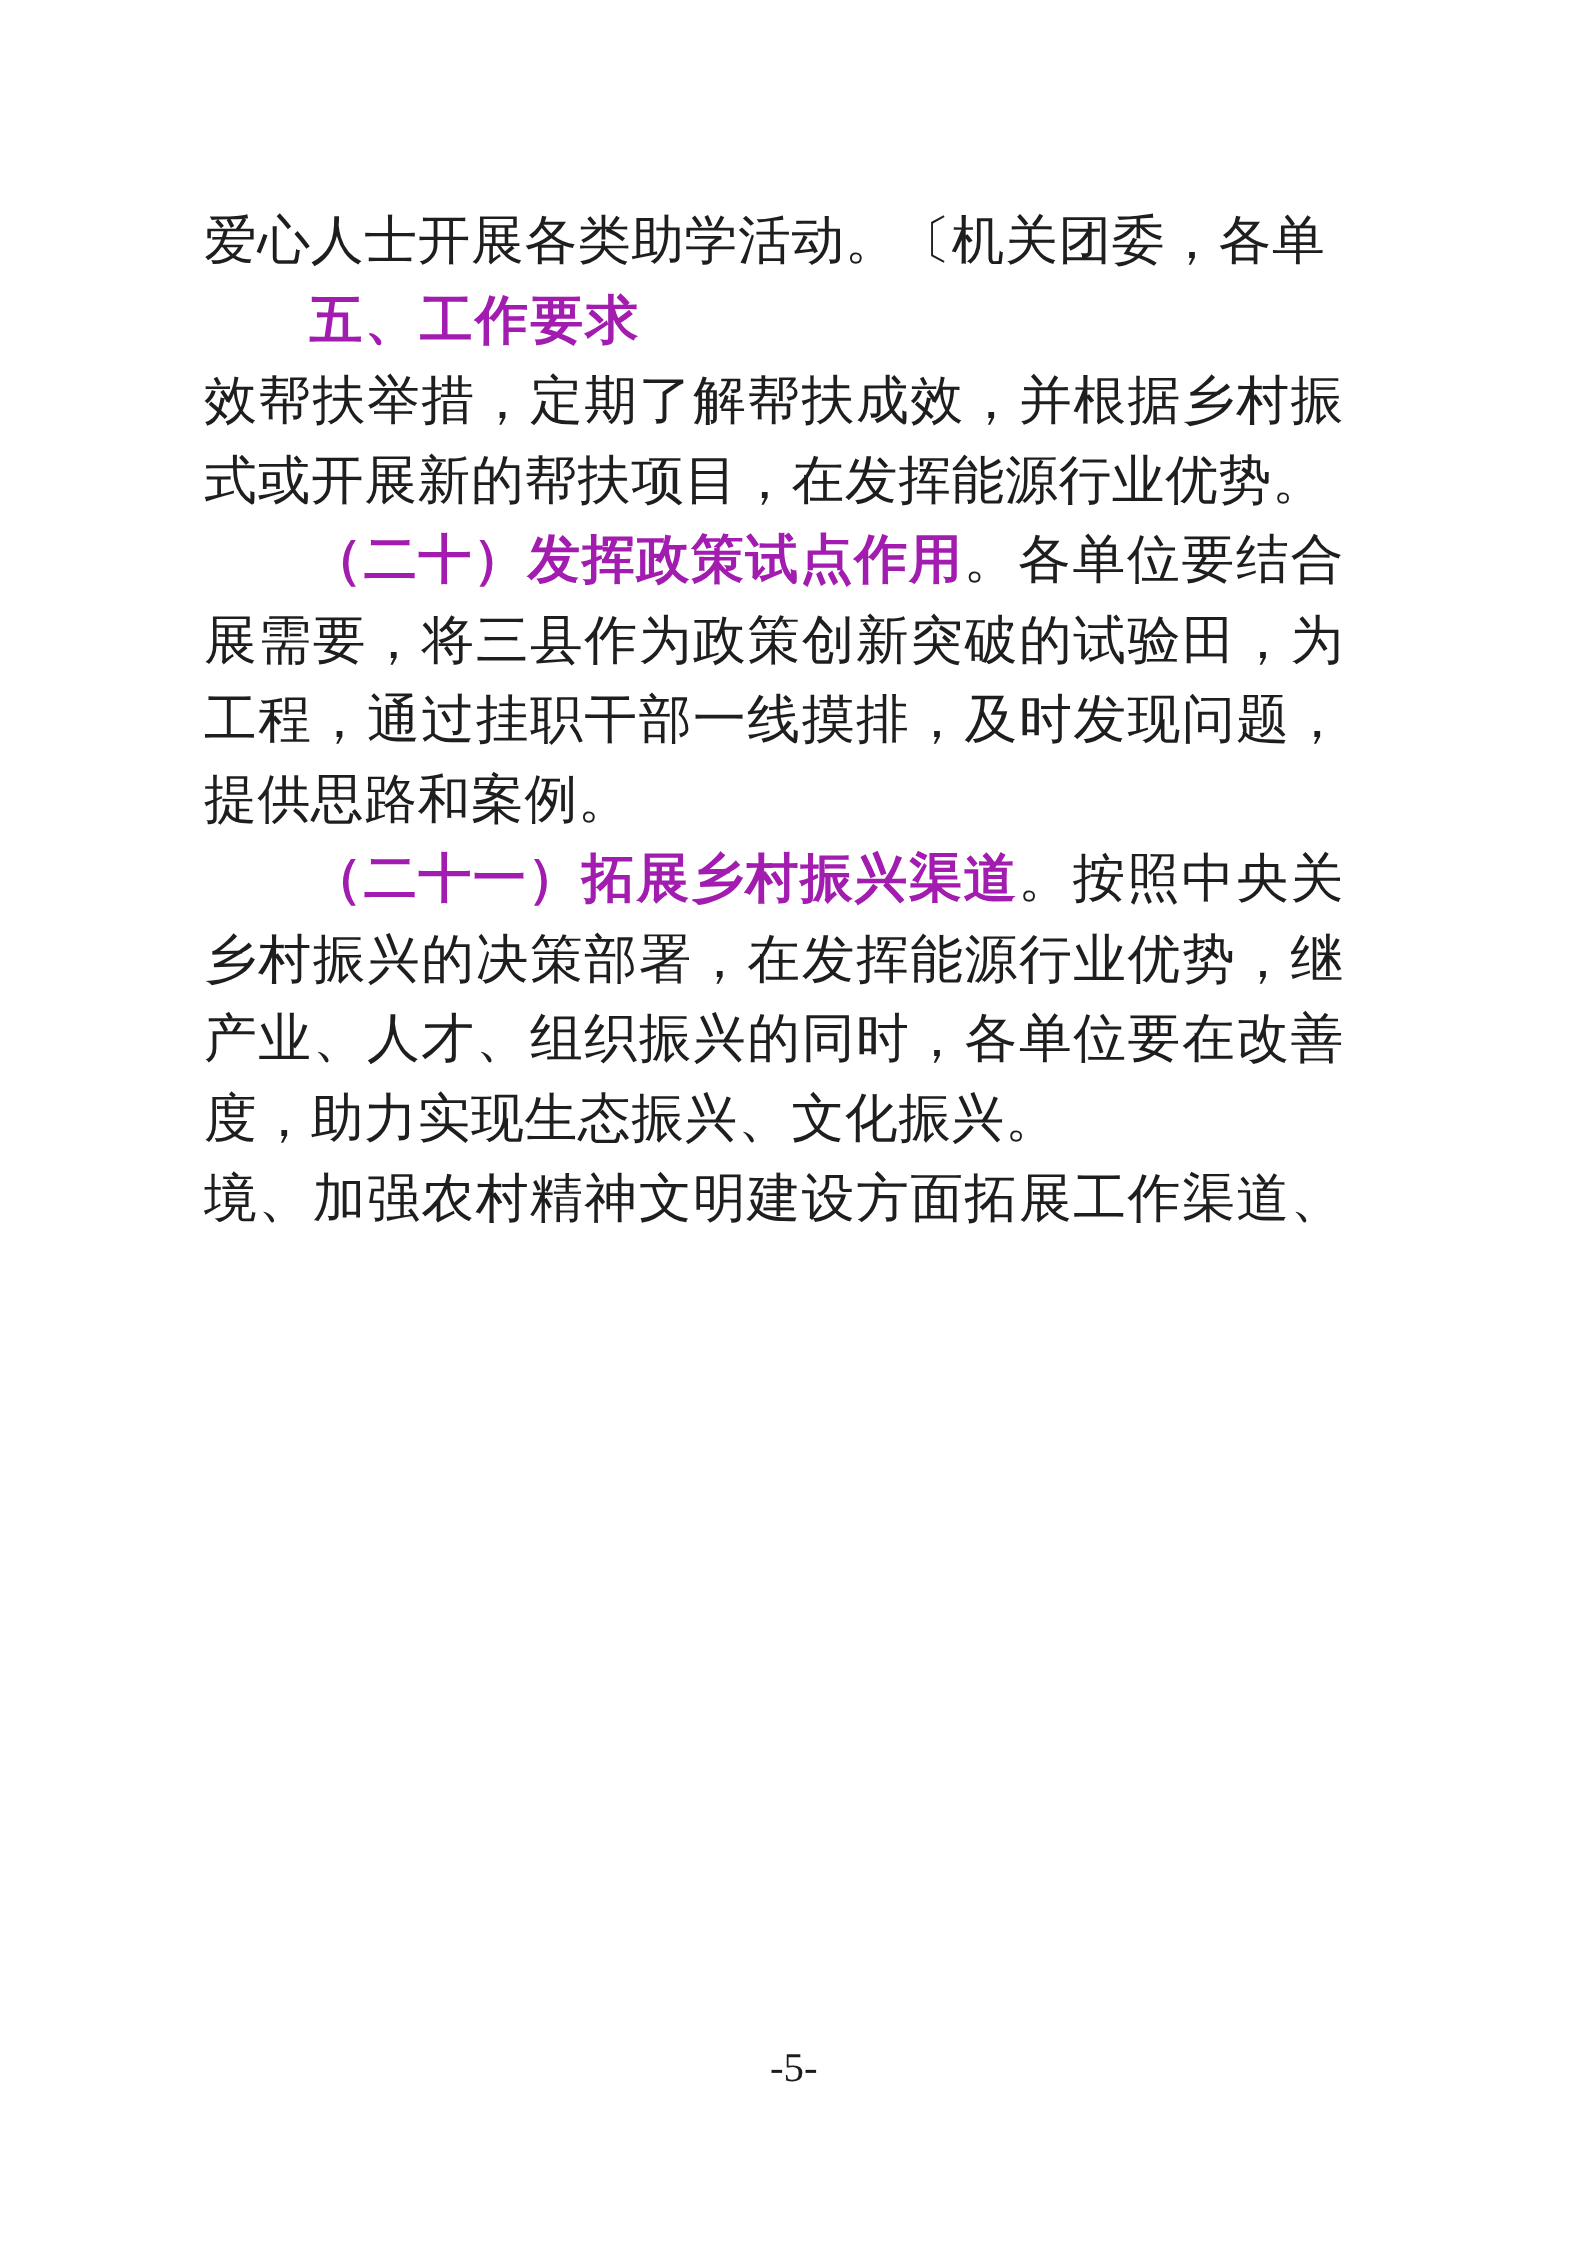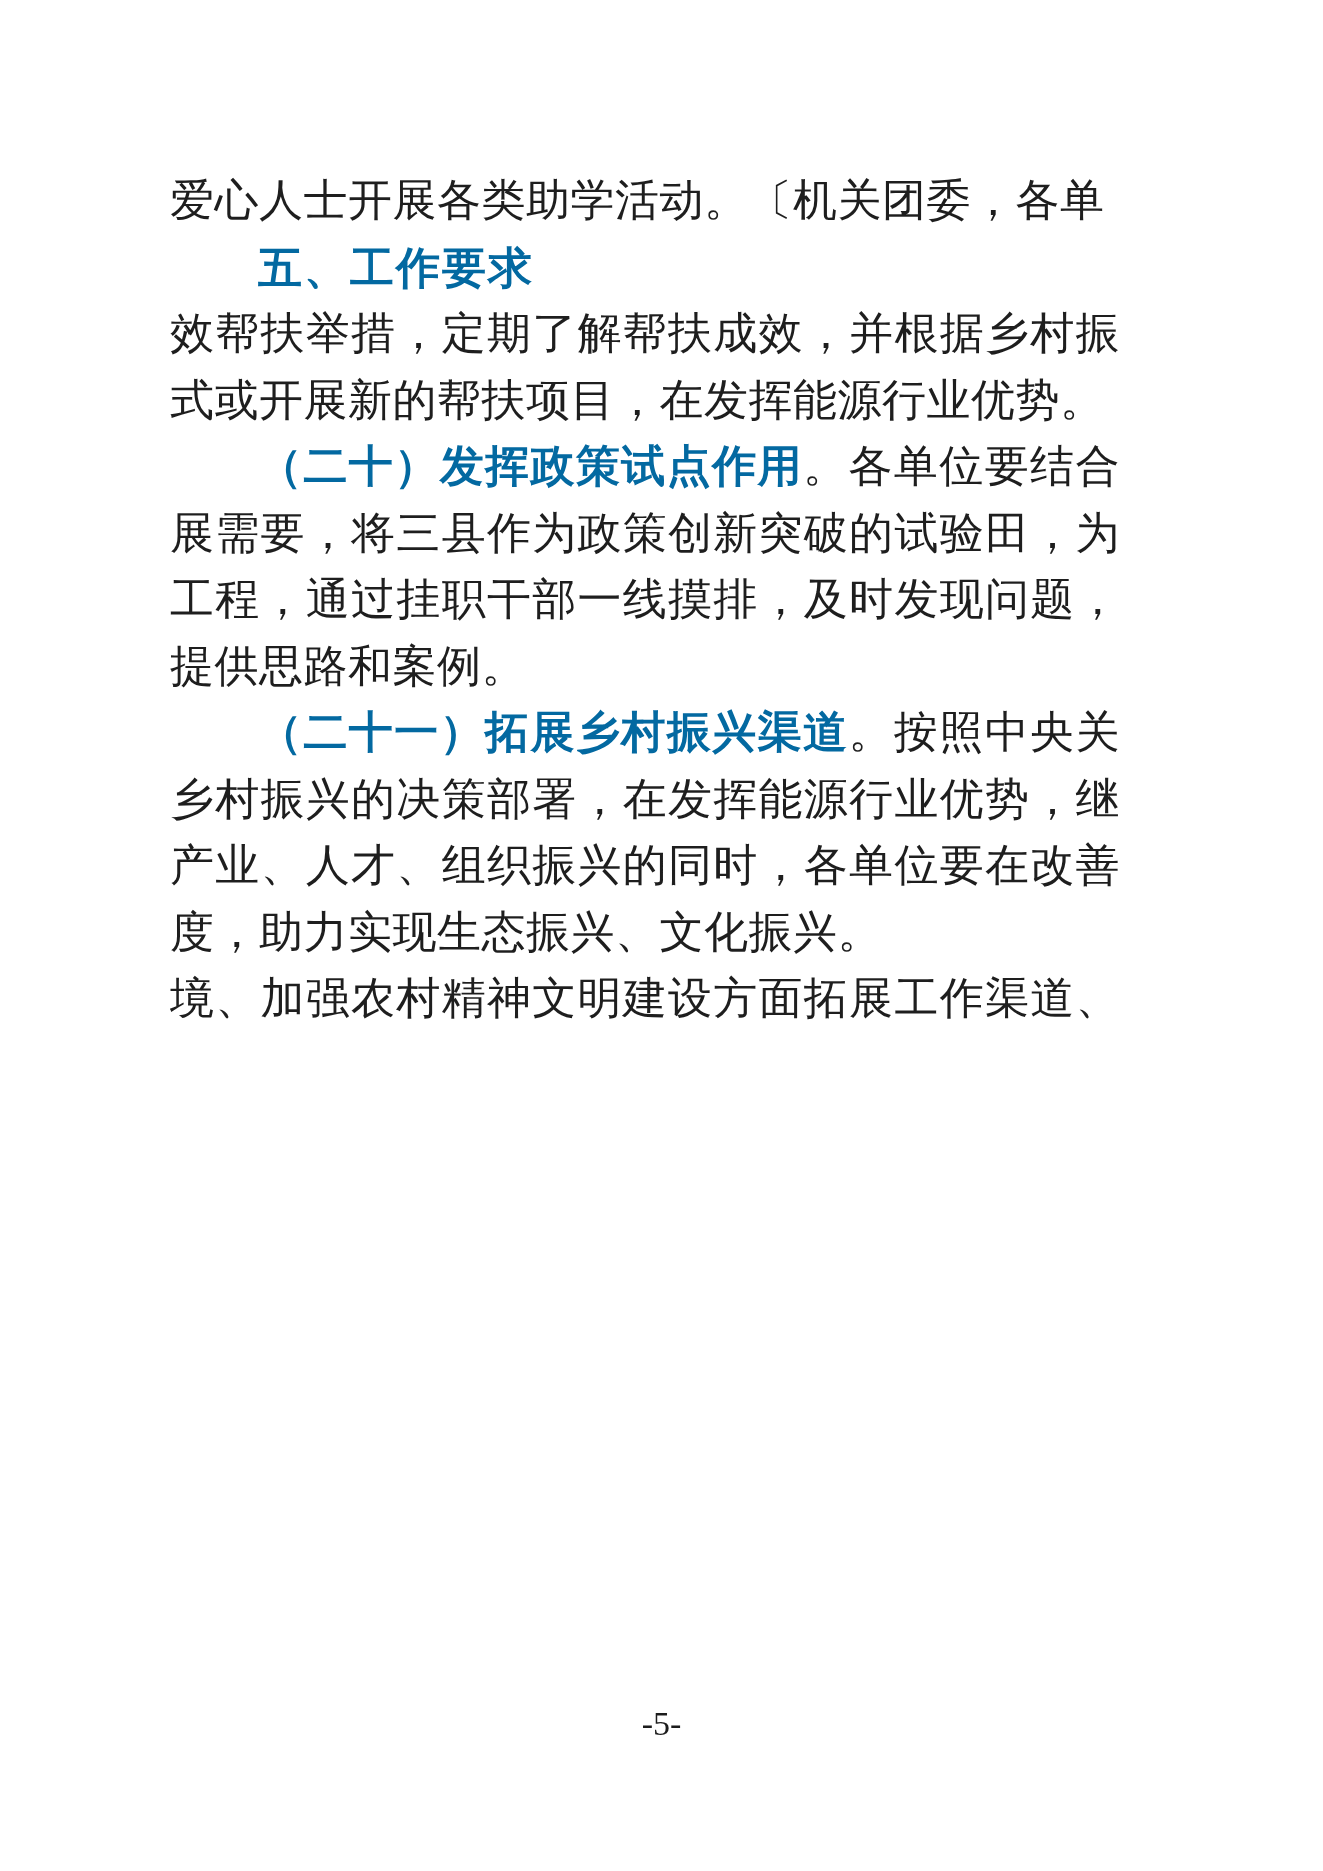--- a/index.html
+++ b/index.html
@@ -34,21 +34,21 @@
     text-indent: 2em;
   }
   .line.heading {
     font-family: "Liberation Sans", sans-serif;
     font-weight: bold;
     color: #000000;
     letter-spacing: 2px;
   }
   .seg-bold {
     font-weight: bold;
-    color: #0369a1;
+    color: #a21caf;
   }
   .seg-regular {
     font-weight: normal;
   }
   .page-number {
     position: absolute;
     top: 1705px;
     left: 0;
     width: 100%;
     text-align: center;

